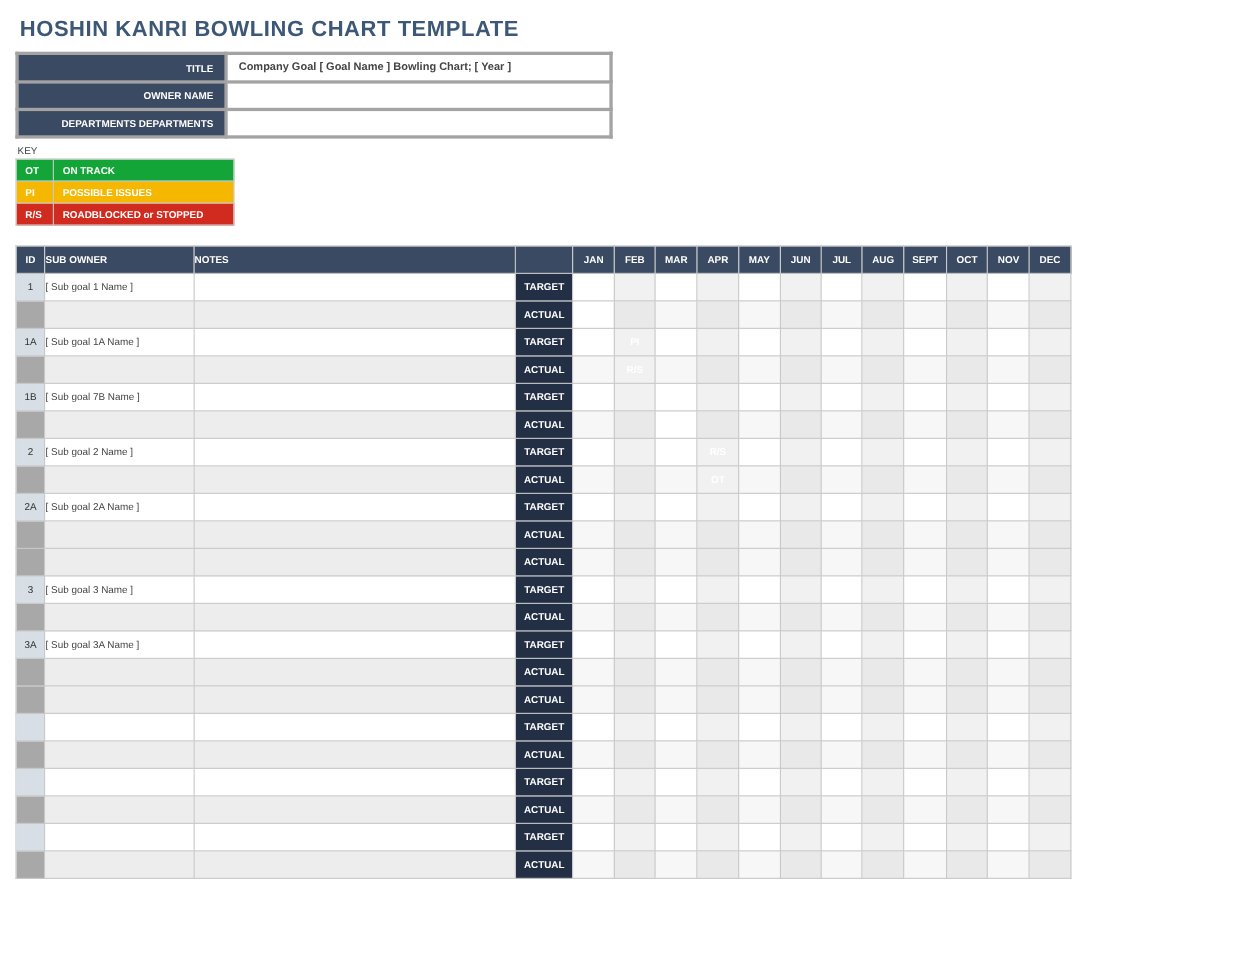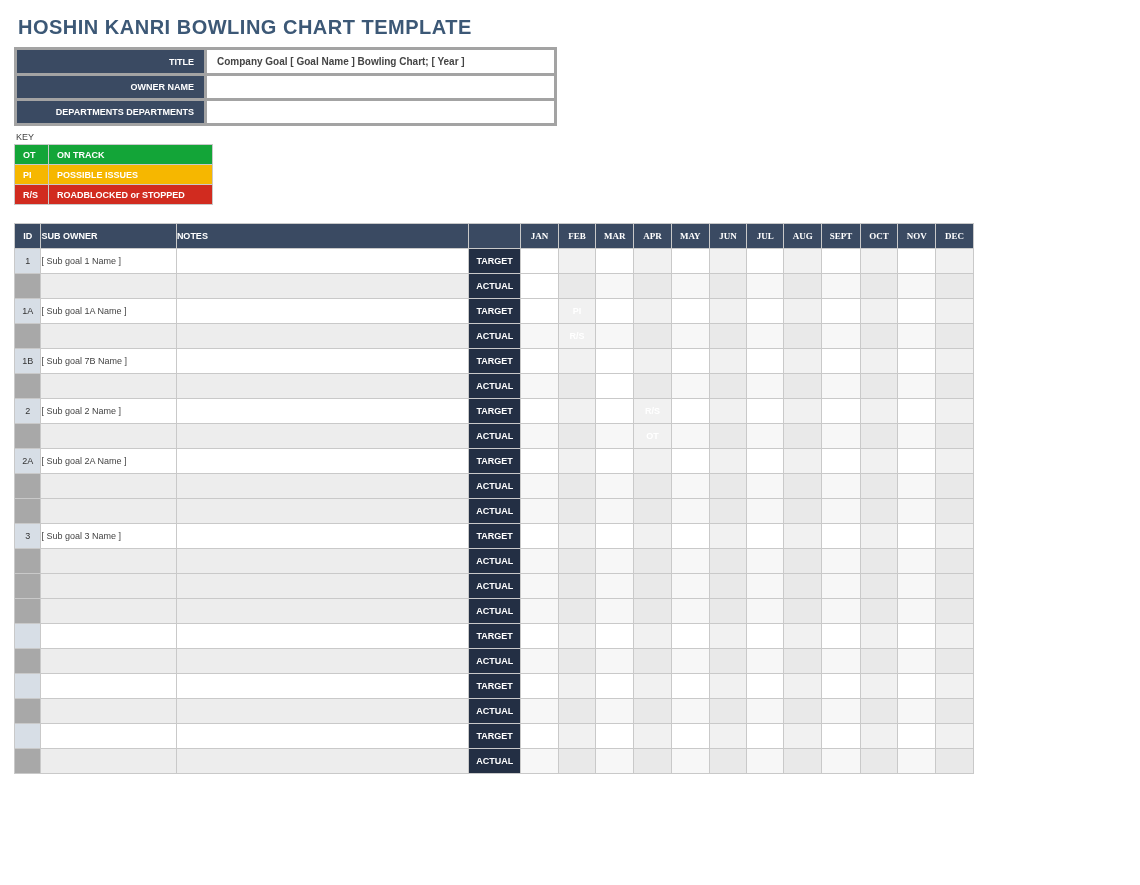--- a/index.html
+++ b/index.html
@@ -79,21 +79,21 @@
     color: #fff;
     font-weight: bold;
     text-align: center;
     height: 28px;
     padding: 6px 6px;
   }
   .hdr-id    { width: 30px; }
   .hdr-sub   { width: 160px; text-align: left; padding-left: 8px; }
   .hdr-notes { width: 356px; text-align: left; padding-left: 8px; }
   .hdr-gap   { width: 56px; background:#3a4a62; }
-  .hdr-month { width: 42px; font-family: Liberation Serif, serif; }
+  .hdr-month { width: 42px; }
   .id-cell {
     background: #d7dee6;
     text-align: center;
     font-size: 9px;
     color: #333;
   }
   .sub-cell {
     font-size: 9px;
     color: #444;
     padding-left: 10px;
@@ -406,20 +406,38 @@
         <td class="month-cell odd-month" style="background: rgb(233, 233, 233);"></td>
         <td class="month-cell even-month" style="background: rgb(247, 247, 247);"></td>
         <td class="month-cell odd-month" style="background: rgb(233, 233, 233);"></td>
         <td class="month-cell even-month" style="background: rgb(247, 247, 247);"></td>
         <td class="month-cell odd-month" style="background: rgb(233, 233, 233);"></td>
         <td class="month-cell even-month" style="background: rgb(247, 247, 247);"></td>
         <td class="month-cell odd-month" style="background: rgb(233, 233, 233);"></td>
         <td class="month-cell even-month" style="background: rgb(247, 247, 247);"></td>
         <td class="month-cell odd-month" style="background: rgb(233, 233, 233);"></td>
       </tr>
+      <tr>
+        <td rowspan="1" class="id-cell">3A</td>
+        <td class="sub-cell">[ Sub goal 3A Name ]</td>
+        <td class="sub-cell"></td>
+        <td class="label-cell">TARGET</td>
+        <td class="month-cell even-month"></td>
+        <td class="month-cell odd-month"></td>
+        <td class="month-cell even-month"></td>
+        <td class="month-cell odd-month"></td>
+        <td class="month-cell even-month"></td>
+        <td class="month-cell odd-month"></td>
+        <td class="month-cell even-month"></td>
+        <td class="month-cell odd-month"></td>
+        <td class="month-cell even-month"></td>
+        <td class="month-cell odd-month"></td>
+        <td class="month-cell even-month"></td>
+        <td class="month-cell odd-month"></td>
+      </tr>
       <tr class="gray-row">
         <td class="gray-cell"></td>
         <td class="sub-cell gray-row"></td>
         <td class="sub-cell gray-row"></td>
         <td class="label-cell">ACTUAL</td>
         <td class="month-cell even-month" style="background: rgb(247, 247, 247);"></td>
         <td class="month-cell odd-month" style="background: rgb(233, 233, 233);"></td>
         <td class="month-cell even-month" style="background: rgb(247, 247, 247);"></td>
         <td class="month-cell odd-month" style="background: rgb(233, 233, 233);"></td>
         <td class="month-cell even-month" style="background: rgb(247, 247, 247);"></td>

